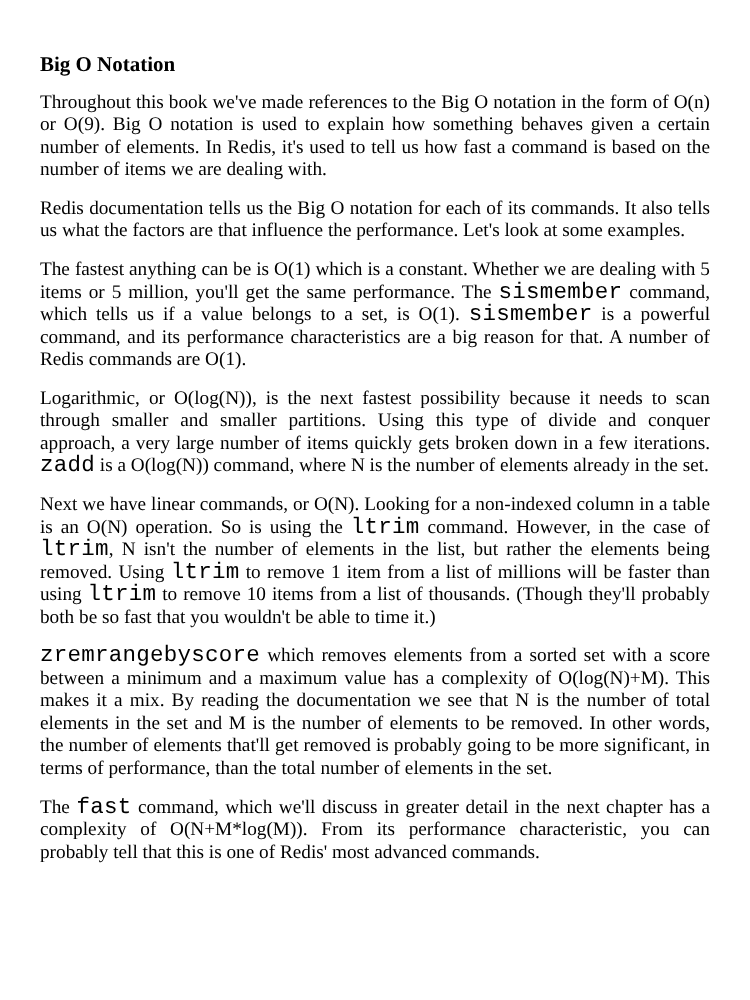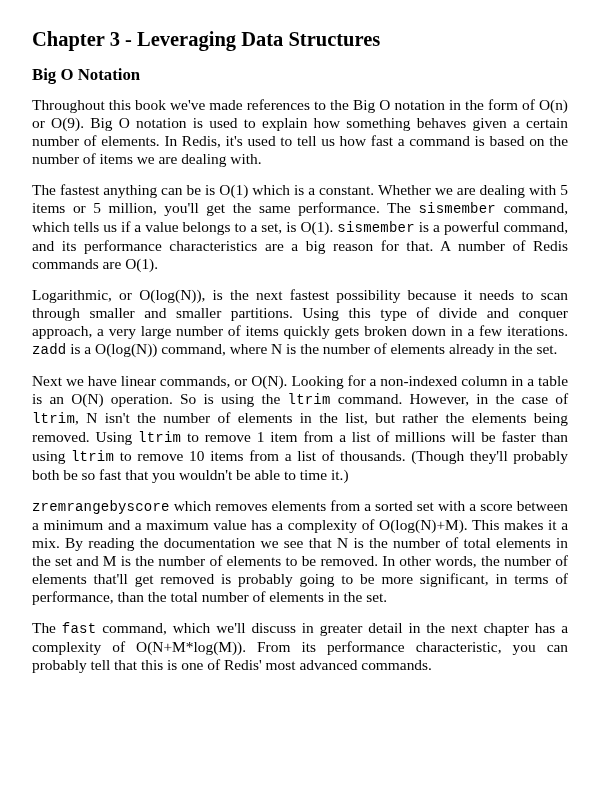--- a/index.html
+++ b/index.html
@@ -29,29 +29,29 @@
     font-weight: bold;
     margin: 14px 0 12px 0;
   }
   p[data-name="paragraph"] {
     margin: 0 0 13px 0;
     line-height: 18px;
     text-align: justify;
   }
   code[data-name="inline-code"] {
     font-family: "Liberation Mono", monospace;
-    font-size: 14px;
+    font-size: 18px;
     letter-spacing: 0.2px;
   }
 </style>
 </head>
 <body>
 
 <article data-name="page-content">
-    <h1 data-name="chapter-title"><span data-name="text-segment">Chapter 3 - Leveraging Data Structures</span></h1>
     <h2 data-name="section-heading"><span data-name="text-segment">Big O Notation</span></h2>
     <p data-name="paragraph"><span data-name="text-segment">Throughout this book we've made references to the Big O notation in the form of O(n) or O(9). Big O notation is used to explain how something behaves given a certain number of elements. In Redis, it's used to tell us how fast a command is based on the number of items we are dealing with.</span></p>
+    <p data-name="paragraph"><span data-name="text-segment">Redis documentation tells us the Big O notation for each of its commands. It also tells us what the factors are that influence the performance. Let's look at some examples.</span></p>
     <p data-name="paragraph"><span data-name="text-segment">The fastest anything can be is O(1) which is a constant. Whether we are dealing with 5 items or 5 million, you'll get the same performance. The </span><code data-name="inline-code">sismember</code><span data-name="text-segment"> command, which tells us if a value belongs to a set, is O(1). </span><code data-name="inline-code">sismember</code><span data-name="text-segment"> is a powerful command, and its performance characteristics are a big reason for that. A number of Redis commands are O(1).</span></p>
     <p data-name="paragraph"><span data-name="text-segment">Logarithmic, or O(log(N)), is the next fastest possibility because it needs to scan through smaller and smaller partitions. Using this type of divide and conquer approach, a very large number of items quickly gets broken down in a few iterations. </span><code data-name="inline-code">zadd</code><span data-name="text-segment"> is a O(log(N)) command, where N is the number of elements already in the set.</span></p>
     <p data-name="paragraph"><span data-name="text-segment">Next we have linear commands, or O(N). Looking for a non-indexed column in a table is an O(N) operation. So is using the </span><code data-name="inline-code">ltrim</code><span data-name="text-segment"> command. However, in the case of </span><code data-name="inline-code">ltrim</code><span data-name="text-segment">, N isn't the number of elements in the list, but rather the elements being removed. Using </span><code data-name="inline-code">ltrim</code><span data-name="text-segment"> to remove 1 item from a list of millions will be faster than using </span><code data-name="inline-code">ltrim</code><span data-name="text-segment"> to remove 10 items from a list of thousands. (Though they'll probably both be so fast that you wouldn't be able to time it.)</span></p>
     <p data-name="paragraph"><code data-name="inline-code">zremrangebyscore</code><span data-name="text-segment"> which removes elements from a sorted set with a score between a minimum and a maximum value has a complexity of O(log(N)+M). This makes it a mix. By reading the documentation we see that N is the number of total elements in the set and M is the number of elements to be removed. In other words, the number of elements that'll get removed is probably going to be more significant, in terms of performance, than the total number of elements in the set.</span></p>
     <p data-name="paragraph"><span data-name="text-segment">The </span><code data-name="inline-code">fast</code><span data-name="text-segment"> command, which we'll discuss in greater detail in the next chapter has a complexity of O(N+M*log(M)). From its performance characteristic, you can probably tell that this is one of Redis' most advanced commands.</span></p>
   </article>
 
 </body></html>

